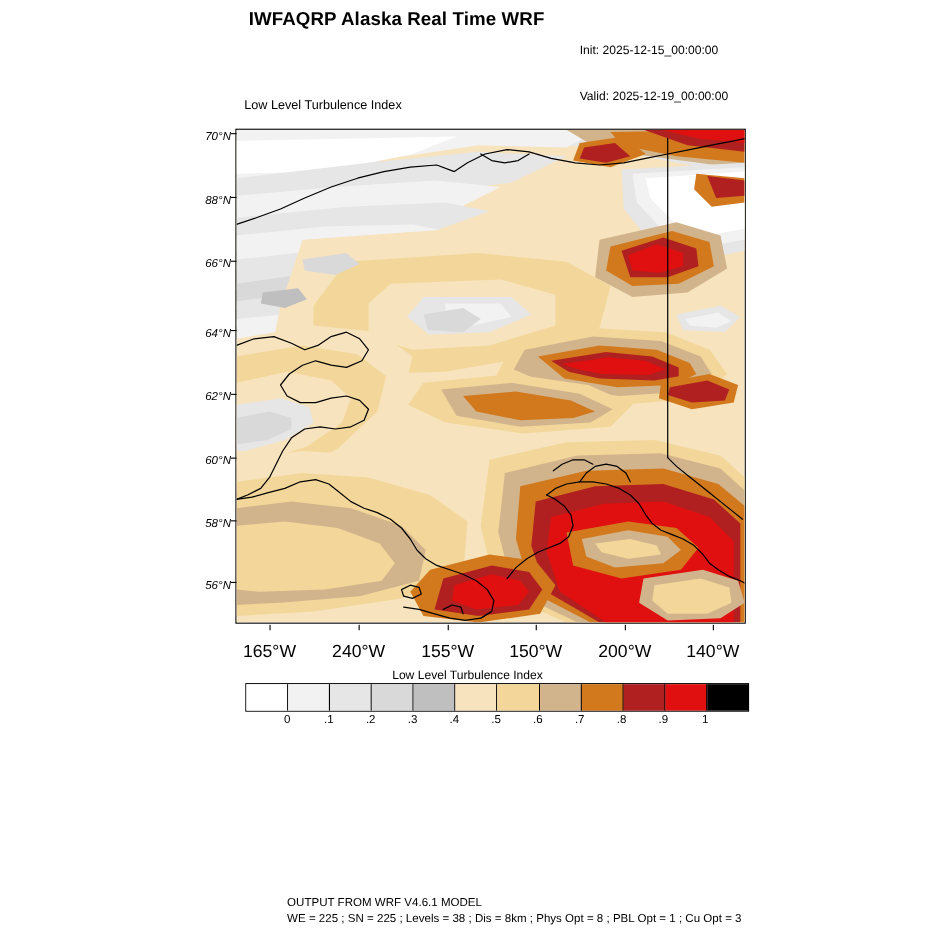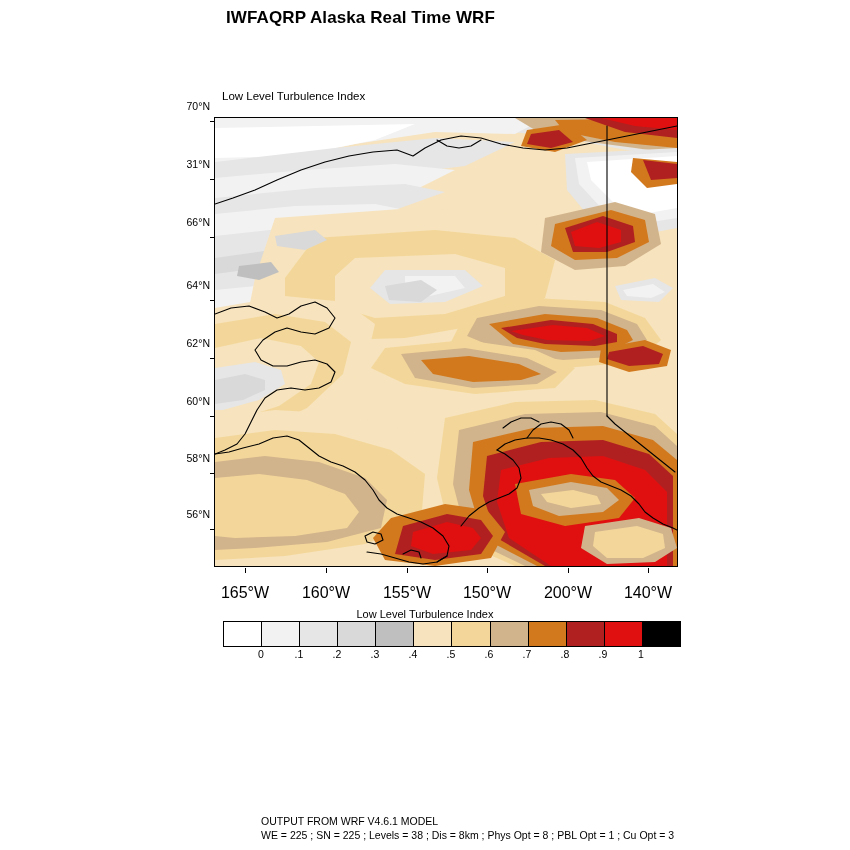--- a/index.html
+++ b/index.html
@@ -66,23 +66,24 @@
     position: absolute;
     right: 0;
     width: 40px;
     text-align: right;
     font-size: 10.5px;
     transform: translateY(-50%);
   }
   .ytick-wrap {
     position: absolute;
     left: 166px;
-    top: 102px;
+    top: 120px;
     width: 44px;
     height: 450px;
+    font-style: italic;
   }
   .ytick-mark {
     position: absolute;
     left: 210px;
     width: 5px;
     height: 1px;
     background: #000;
   }
   .xtick-wrap {
     position: absolute;
@@ -157,20 +158,24 @@
   }
   .footer div { white-space: pre; }
 </style>
 </head>
 <body>
 
 <div class="page">
 
   <div class="title">IWFAQRP Alaska Real Time WRF</div>
 
+  <div class="run-info">
+    <div>Init: 2025-12-15_00:00:00</div>
+    <div>Valid: 2025-12-19_00:00:00</div>
+  </div>
 
   <div class="plot-label">Low Level Turbulence Index</div>
 
   <div class="map-frame">
     <svg class="map-svg" width="462" height="448" viewBox="0 0 462 448">
       <defs>
         <clipPath id="mapclip">
             <rect x="0" y="0" width="462" height="448"></rect>
           </clipPath>
       </defs>
@@ -286,21 +291,21 @@
           <path d="M392,298 L400,306 L410,314 L420,322 L430,330 L440,338 L450,346 L460,354"></path>
 
           <path d="M222,22 L232,28 L244,30 L256,28 L266,22"></path>
         </g>
       </g>
     </svg>
   </div>
 
   <div class="ytick-wrap">
     <div class="ytick" style="top:4px;">70°N</div>
-    <div class="ytick" style="top:62px;">31°N</div>
+    <div class="ytick" style="top:62px;">88°N</div>
     <div class="ytick" style="top:120px;">66°N</div>
     <div class="ytick" style="top:183px;">64°N</div>
     <div class="ytick" style="top:241px;">62°N</div>
     <div class="ytick" style="top:299px;">60°N</div>
     <div class="ytick" style="top:356px;">58°N</div>
     <div class="ytick" style="top:412px;">56°N</div>
   </div>
   <div class="ytick-mark" style="top:121px;"></div>
   <div class="ytick-mark" style="top:179px;"></div>
   <div class="ytick-mark" style="top:237px;"></div>
@@ -311,21 +316,21 @@
   <div class="ytick-mark" style="top:529px;"></div>
 
   <div class="xtick-wrap">
     <div class="xtick-mark" style="left:31px;"></div>
     <div class="xtick-mark" style="left:112px;"></div>
     <div class="xtick-mark" style="left:193px;"></div>
     <div class="xtick-mark" style="left:273px;"></div>
     <div class="xtick-mark" style="left:354px;"></div>
     <div class="xtick-mark" style="left:434px;"></div>
     <div class="xtick" style="left:31px;">165°W</div>
-    <div class="xtick" style="left:112px;">160°W</div>
+    <div class="xtick" style="left:112px;">240°W</div>
     <div class="xtick" style="left:193px;">155°W</div>
     <div class="xtick" style="left:273px;">150°W</div>
     <div class="xtick" style="left:354px;">200°W</div>
     <div class="xtick" style="left:434px;">140°W</div>
   </div>
 
   <div class="cbar-title">Low Level Turbulence Index</div>
   <div class="cbar" id="cbar">
       <div class="cbar-cell" style="background: rgb(255, 255, 255);"></div>
       <div class="cbar-cell" style="background: rgb(242, 242, 242);"></div>

